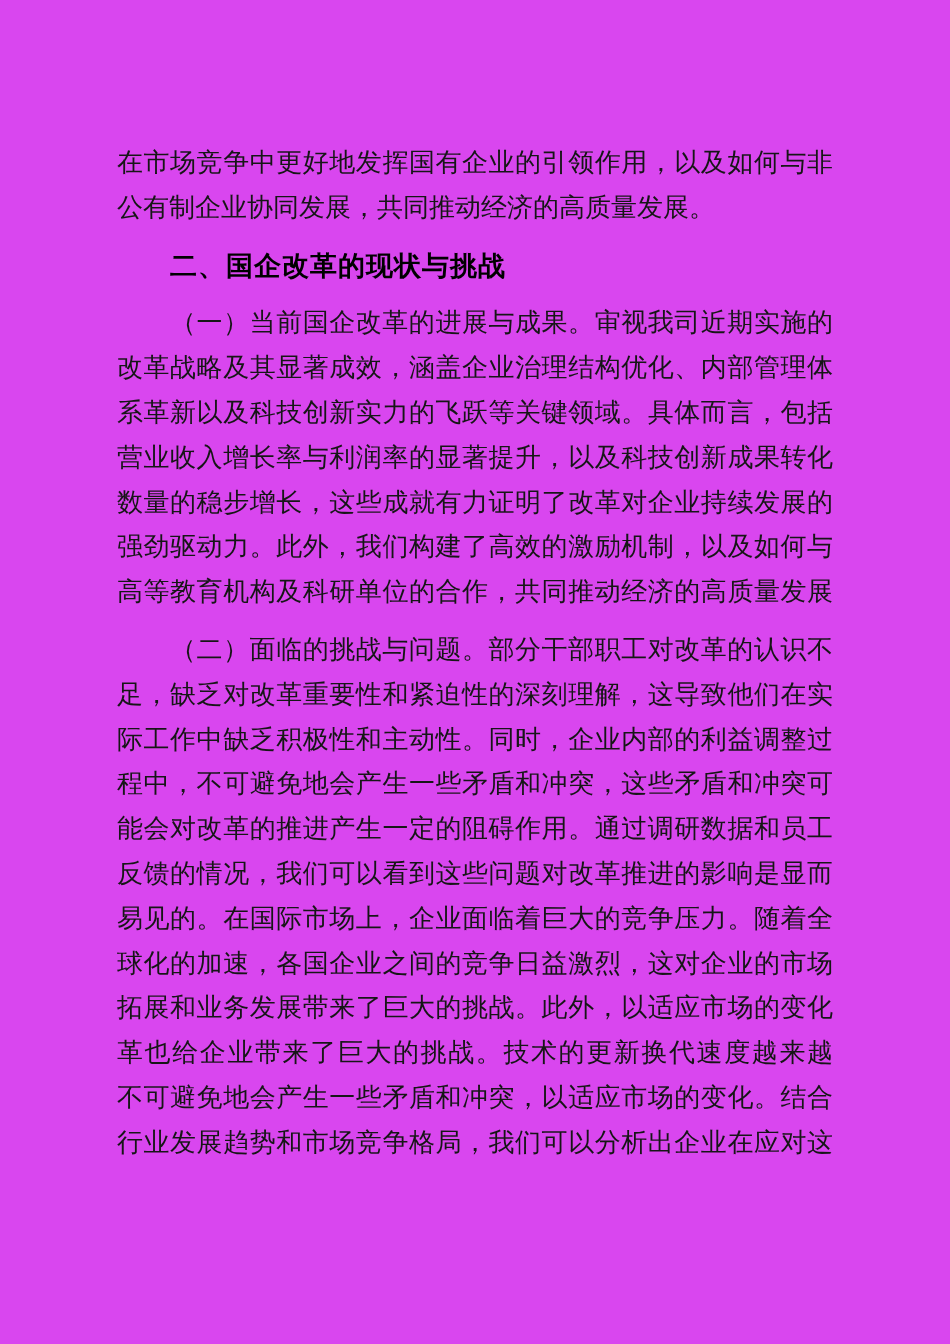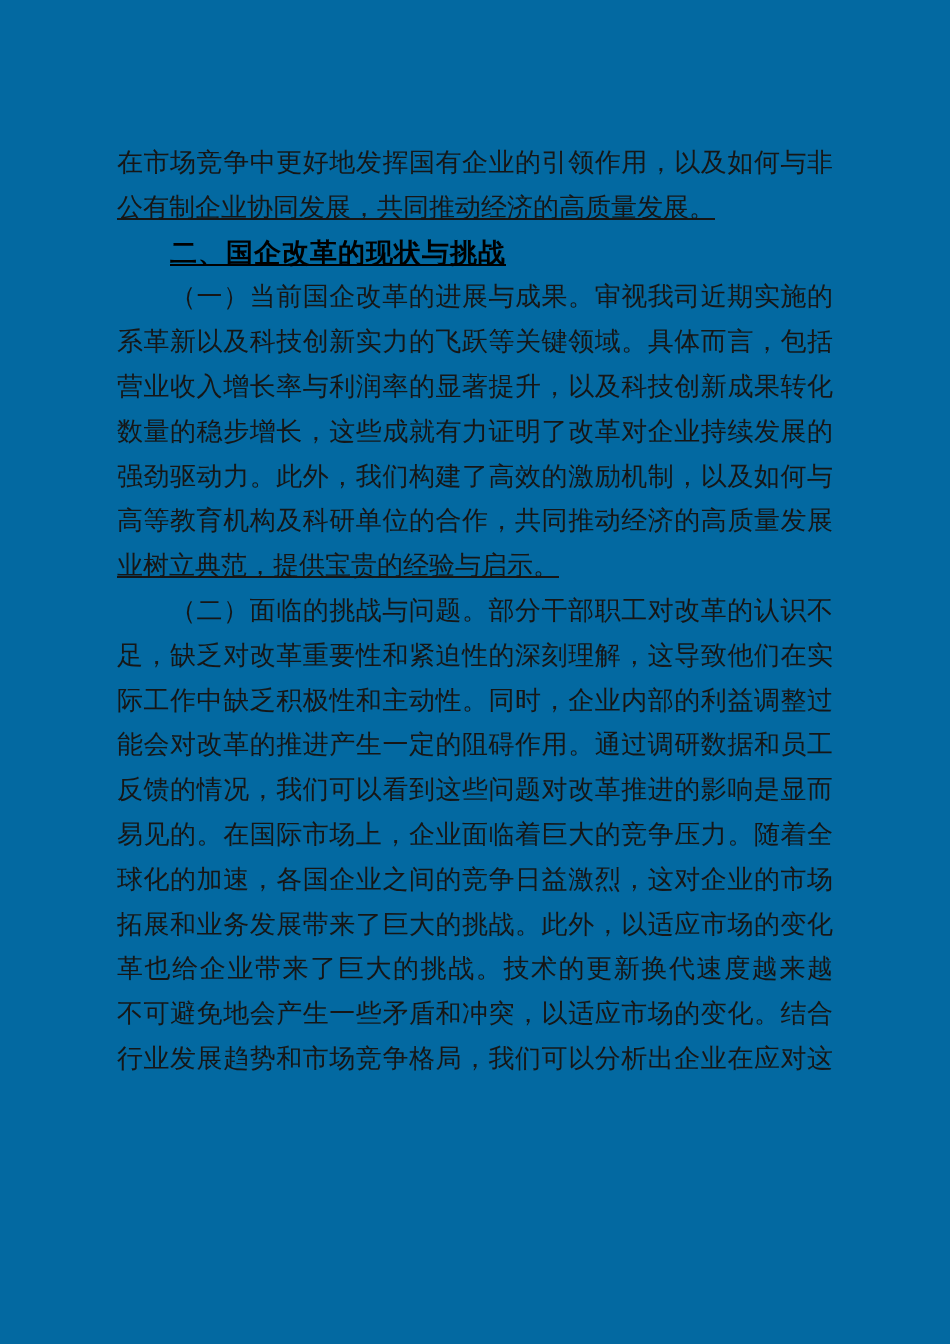--- a/index.html
+++ b/index.html
@@ -4,73 +4,74 @@
 <style>
   html, body {
     margin: 0;
     padding: 0;
     background: #ffffff;
   }
   .page {
     position: relative;
     width: 950px;
     height: 1344px;
-    background: #0369a1;
+    background: #d946ef;
     overflow: hidden;
   }
   .content {
     position: absolute;
     left: 117px;
     top: 141px;
     width: 716px;
   }
   .line {
     font-family: "Liberation Serif", "DejaVu Serif", serif;
     font-size: 26px;
     color: #161616;
     height: 44.8px;
     line-height: 44.8px;
     text-align: justify;
     text-align-last: justify;
     overflow: hidden;
   }
   .line.indent {
     padding-left: 53px;
+    margin-top: 13px;
   }
   .line.no-justify {
     text-align: right;
     text-align-last: left;
-    text-decoration: underline;
   }
   .line.heading-line {
     font-family: "Liberation Sans", "DejaVu Sans", sans-serif;
     font-weight: 700;
     font-size: 27px;
     color: #000000;
     letter-spacing: 1px;
   }
 </style>
 </head>
 <body>
 
 <div class="page">
   <div class="content">
       <div class="line">在市场竞争中更好地发挥国有企业的引领作用，以及如何与非</div>
       <div class="line no-justify">公有制企业协同发展，共同推动经济的高质量发展。</div>
       <div class="line indent no-justify heading-line">二、国企改革的现状与挑战</div>
       <div class="line indent">（一）当前国企改革的进展与成果。审视我司近期实施的</div>
+      <div class="line">改革战略及其显著成效，涵盖企业治理结构优化、内部管理体</div>
       <div class="line">系革新以及科技创新实力的飞跃等关键领域。具体而言，包括</div>
       <div class="line">营业收入增长率与利润率的显著提升，以及科技创新成果转化</div>
       <div class="line">数量的稳步增长，这些成就有力证明了改革对企业持续发展的</div>
       <div class="line">强劲驱动力。此外，我们构建了高效的激励机制，以及如何与非</div>
       <div class="line">高等教育机构及科研单位的合作，共同推动经济的高质量发展</div>
-      <div class="line no-justify">业树立典范，提供宝贵的经验与启示。</div>
       <div class="line indent">（二）面临的挑战与问题。部分干部职工对改革的认识不</div>
       <div class="line">足，缺乏对改革重要性和紧迫性的深刻理解，这导致他们在实</div>
       <div class="line">际工作中缺乏积极性和主动性。同时，企业内部的利益调整过</div>
+      <div class="line">程中，不可避免地会产生一些矛盾和冲突，这些矛盾和冲突可</div>
       <div class="line">能会对改革的推进产生一定的阻碍作用。通过调研数据和员工</div>
       <div class="line">反馈的情况，我们可以看到这些问题对改革推进的影响是显而</div>
       <div class="line">易见的。在国际市场上，企业面临着巨大的竞争压力。随着全</div>
       <div class="line">球化的加速，各国企业之间的竞争日益激烈，这对企业的市场</div>
       <div class="line">拓展和业务发展带来了巨大的挑战。此外，以适应市场的变化</div>
       <div class="line">革也给企业带来了巨大的挑战。技术的更新换代速度越来越快，</div>
       <div class="line">不可避免地会产生一些矛盾和冲突，以适应市场的变化。结合</div>
       <div class="line">行业发展趋势和市场竞争格局，我们可以分析出企业在应对这</div>
     </div>
 </div>

